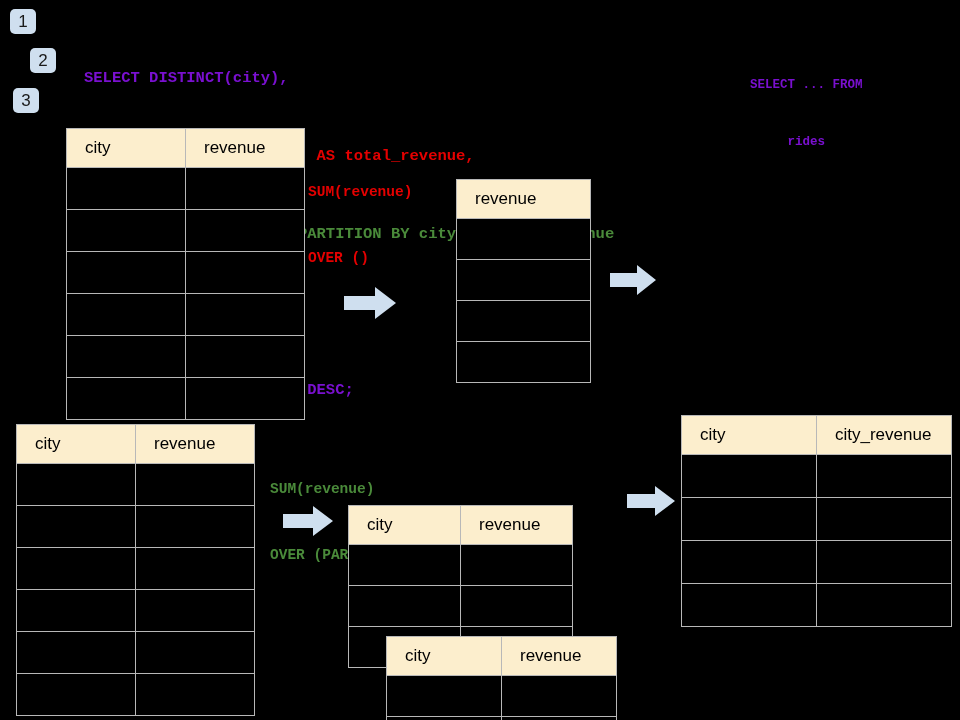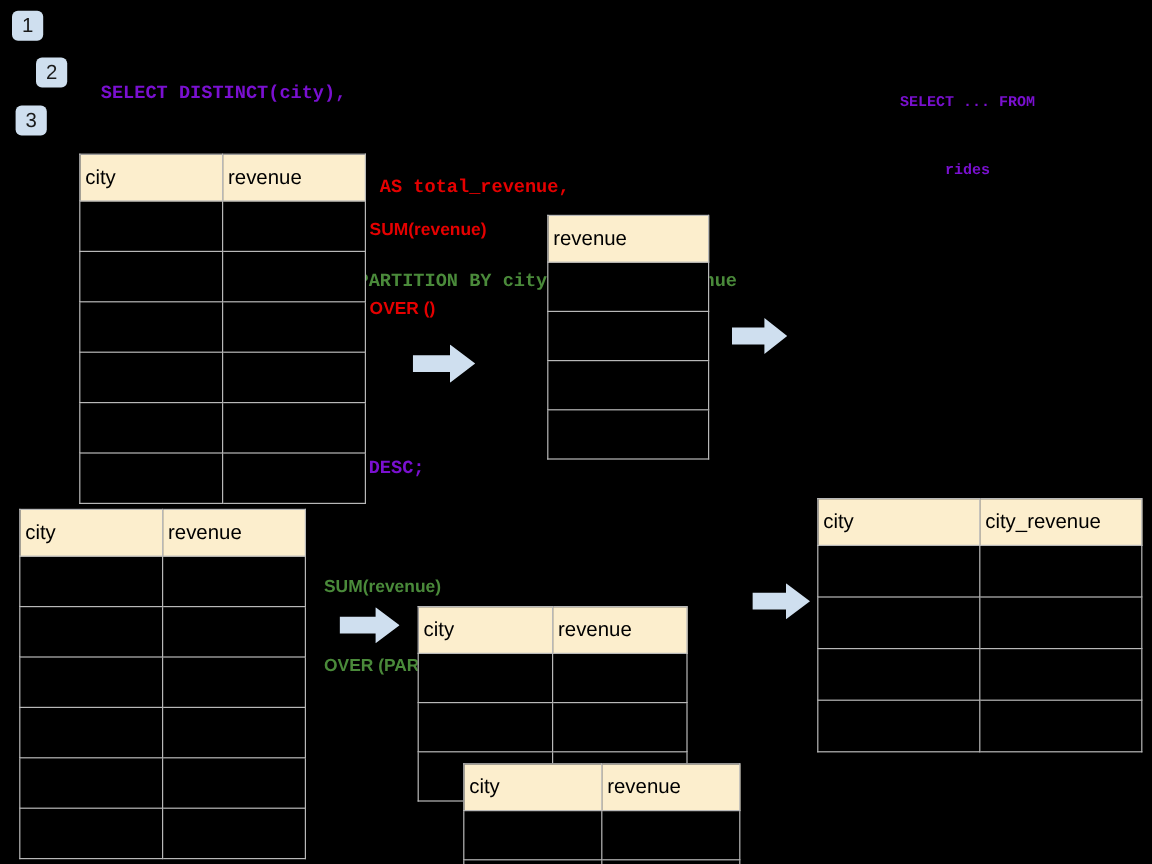--- a/index.html
+++ b/index.html
@@ -50,21 +50,21 @@
     font-size: 12.5px;
     font-weight: bold;
     line-height: 19px;
     white-space: pre;
     text-align: center;
   }
 
   
   .annot {
     position: absolute;
-    font-family: Liberation Sans, sans-serif;
+    font-family: Liberation Mono, monospace;
     font-size: 14.5px;
     font-weight: bold;
     line-height: 22px;
     white-space: pre;
   }
 
   
   .tbl {
     position: absolute;
     border-collapse: collapse;
@@ -76,21 +76,21 @@
     padding: 0;
     margin: 0;
   }
   .tbl th {
     background: #fceecd;
     color: #000000;
     font-family: "Liberation Sans", sans-serif;
     font-weight: normal;
     font-size: 17px;
     text-align: left;
-    padding-left: 4px;
+    padding-left: 18px;
   }
   .tbl td {
     background: #000000;
   }
 
   
   .arrow {
     position: absolute;
   }
 </style>

